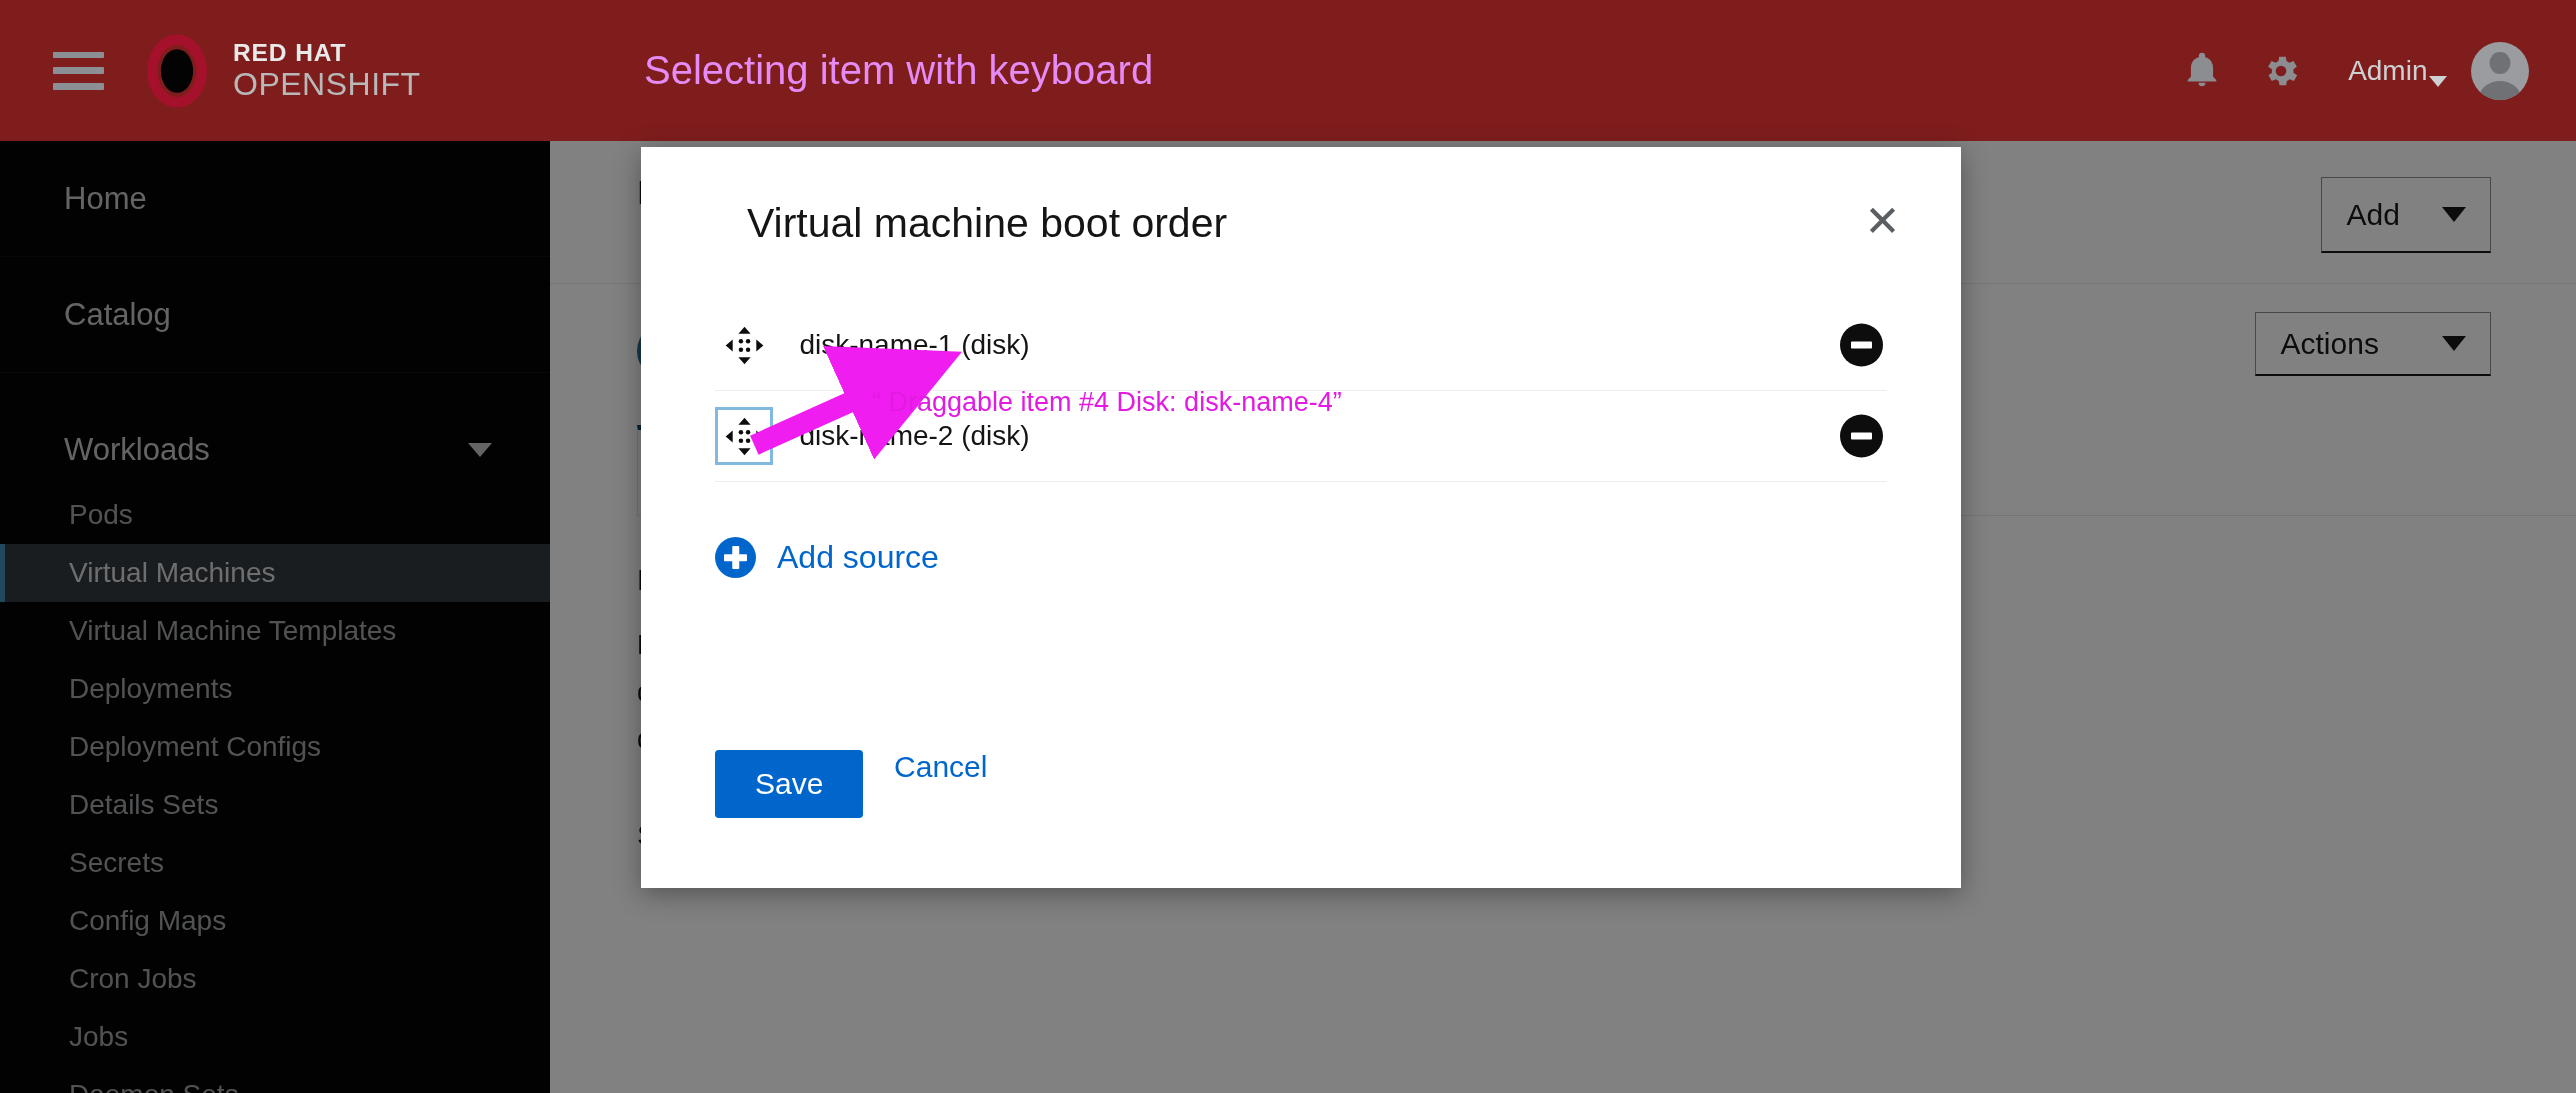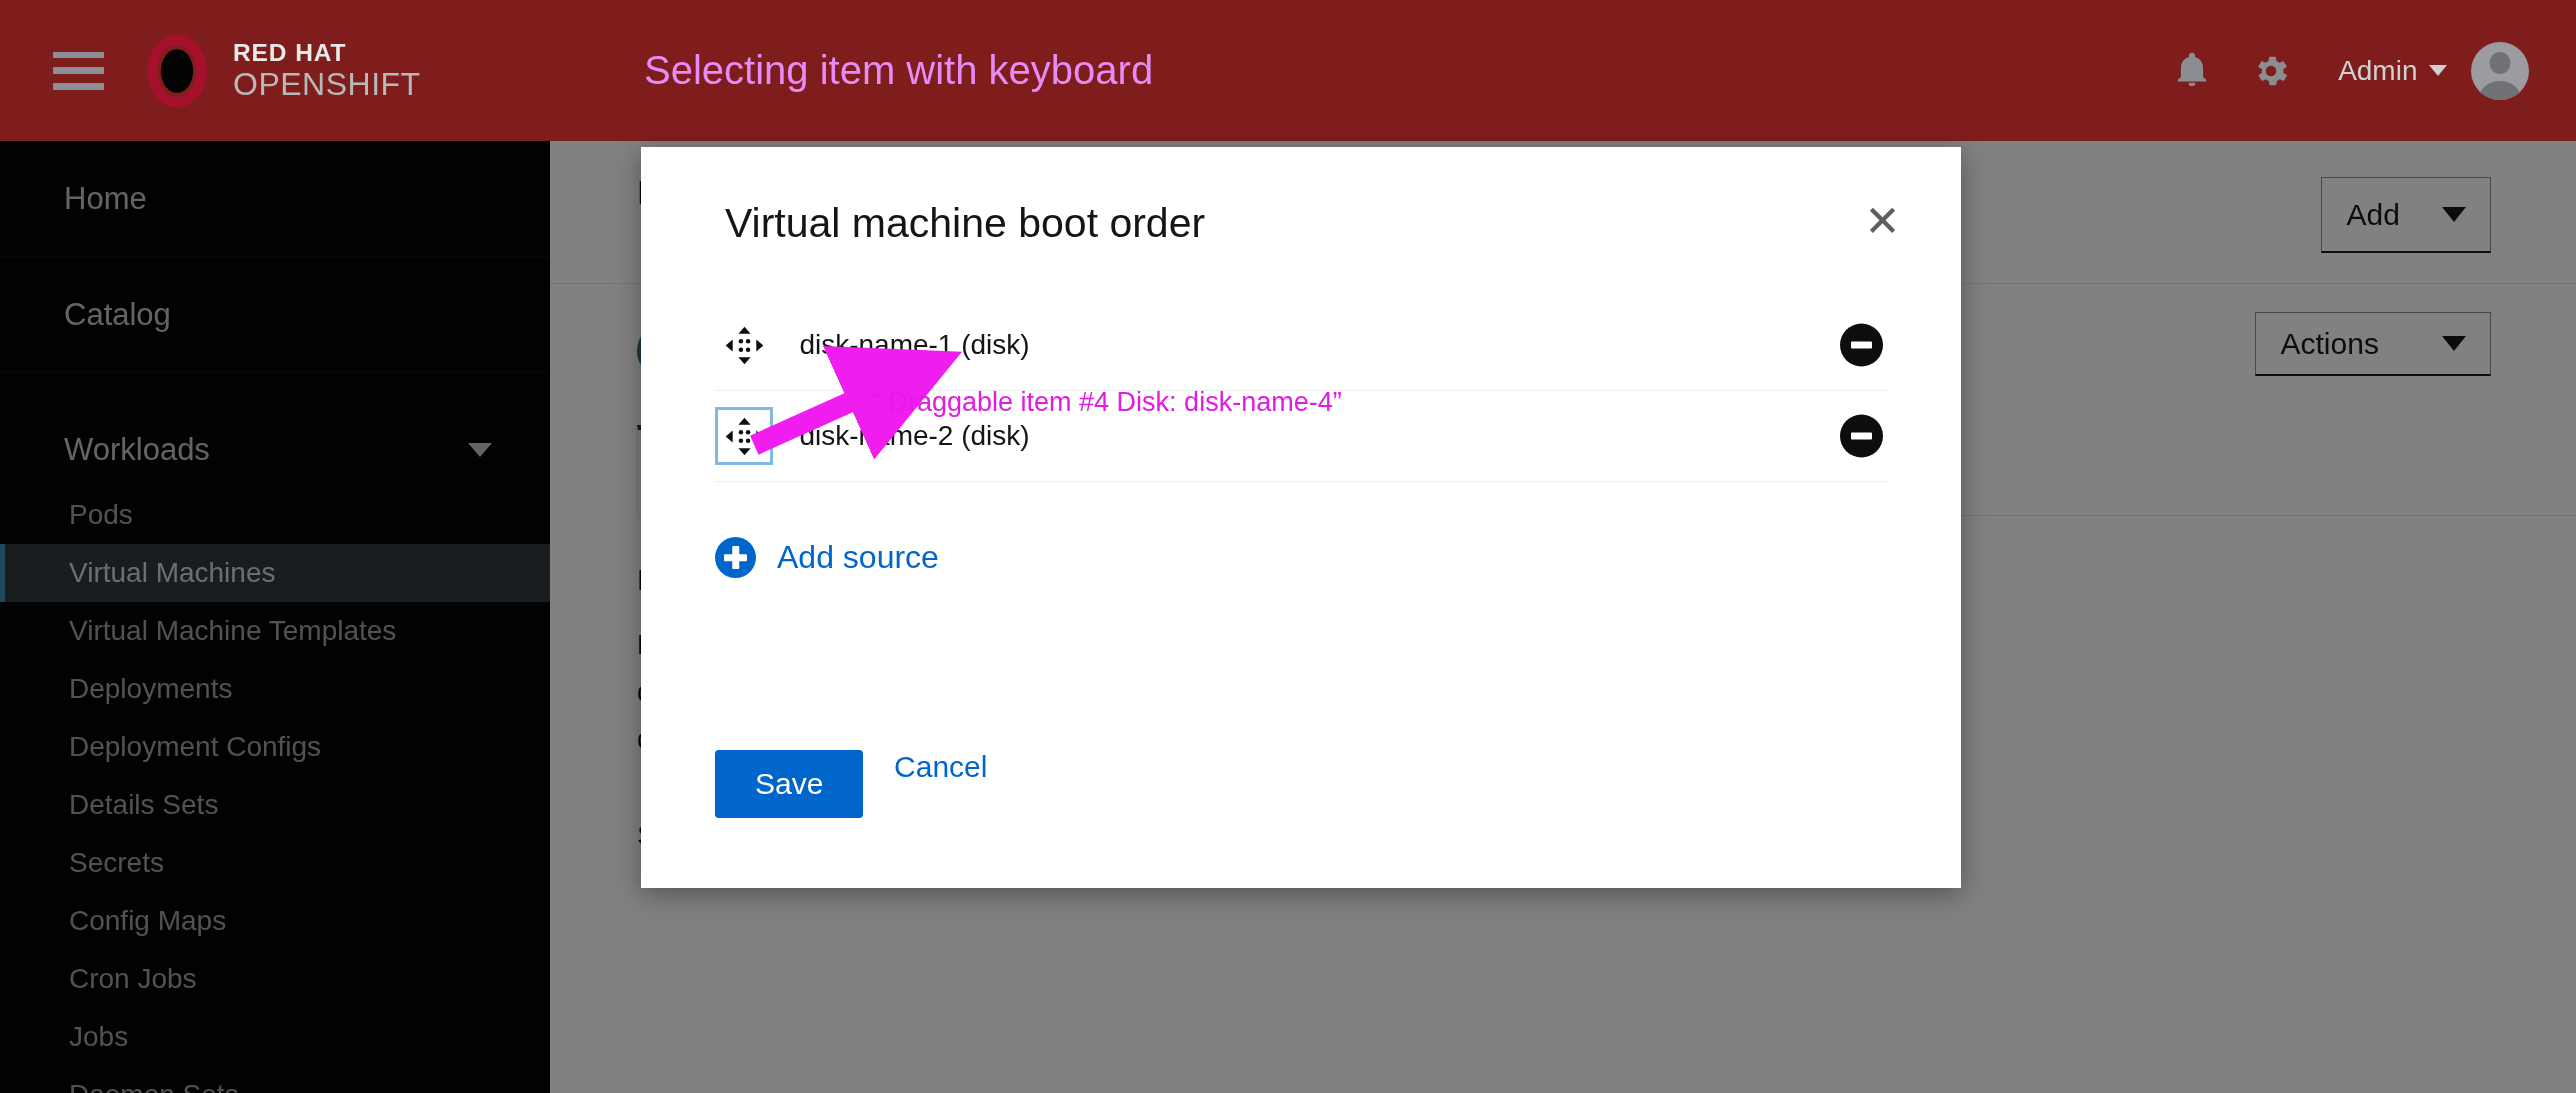--- a/index.html
+++ b/index.html
@@ -47,21 +47,21 @@
     position: absolute; right: 47px; top: 0; height: 141px;
     display: flex; align-items: center; gap: 0;
   }
   .mh-icon-btn {
     width: 79px; height: 79px;
     display: flex; align-items: center; justify-content: center;
     cursor: pointer;
   }
   .mh-icon-btn svg { fill: #8b8d90; }
   .mh-user {
-    display: flex; align-items: center; gap: 11px;
+    display: flex; align-items: flex-end; gap: 1px;
     margin-left: 28px; margin-right: 24.5px; cursor: pointer;
   }
   .mh-user .uname { color: #cfd0d2; font-size: 28px; }
   .caret-down {
     width: 0; height: 0;
     border-left: 9.4px solid transparent; border-right: 9.4px solid transparent;
     border-top: 11.3px solid #cfd0d2;
   }
   .avatar {
     width: 58px; height: 58px; border-radius: 50%;
@@ -206,21 +206,21 @@
   }
   .modal {
     position: absolute;
     left: 641px; top: 147px;
     width: 1320px; height: 741px;
     background: #ffffff;
     z-index: 10;
     box-shadow: 0 5.7px 24.5px rgba(0,0,0,0.35);
   }
   .modal-head {
-    position: relative; padding: 53px 57px 0 84px;
+    position: relative; padding: 53px 57px 0 106px;
   }
   .modal-title { font-size: 41px; color: #151515; font-weight: 400; }
   .modal-close {
     position: absolute; right: 53px; top: 49px;
     width: 51px; height: 51px;
     display: flex; align-items: center; justify-content: center;
     font-size: 43px; color: #5c5f62; cursor: pointer; line-height: 1;
   }
   .modal-body { padding: 53px 74px 0 74px; }
 

